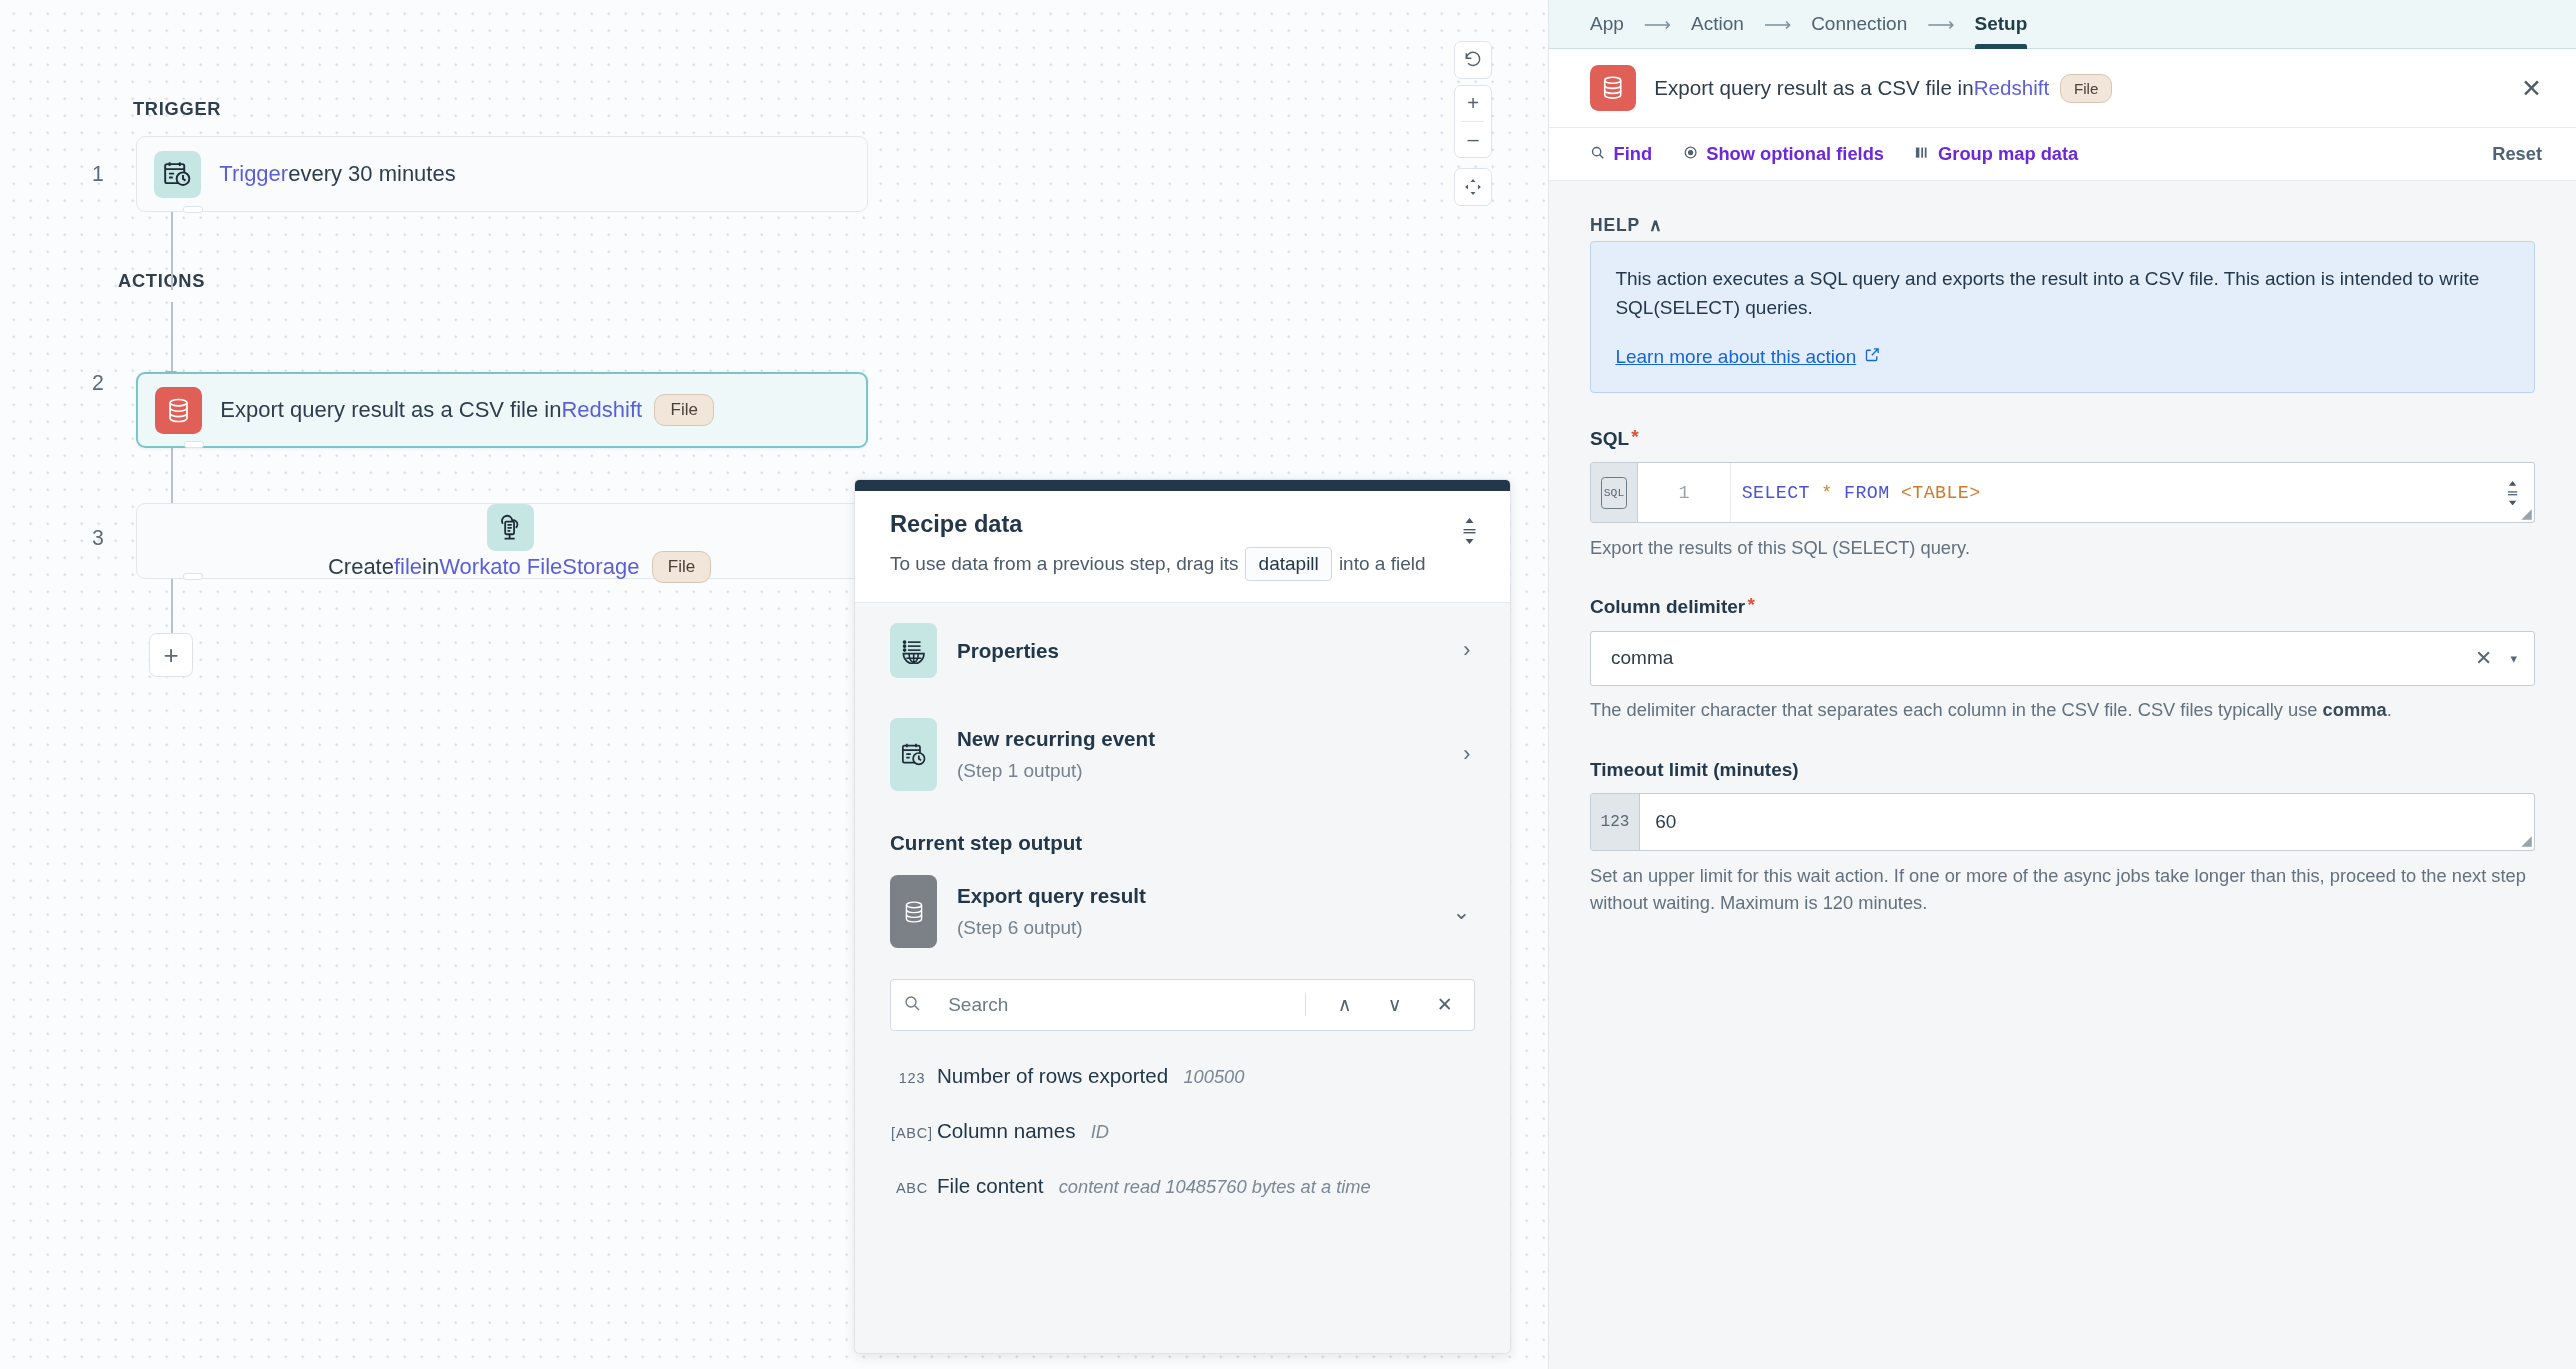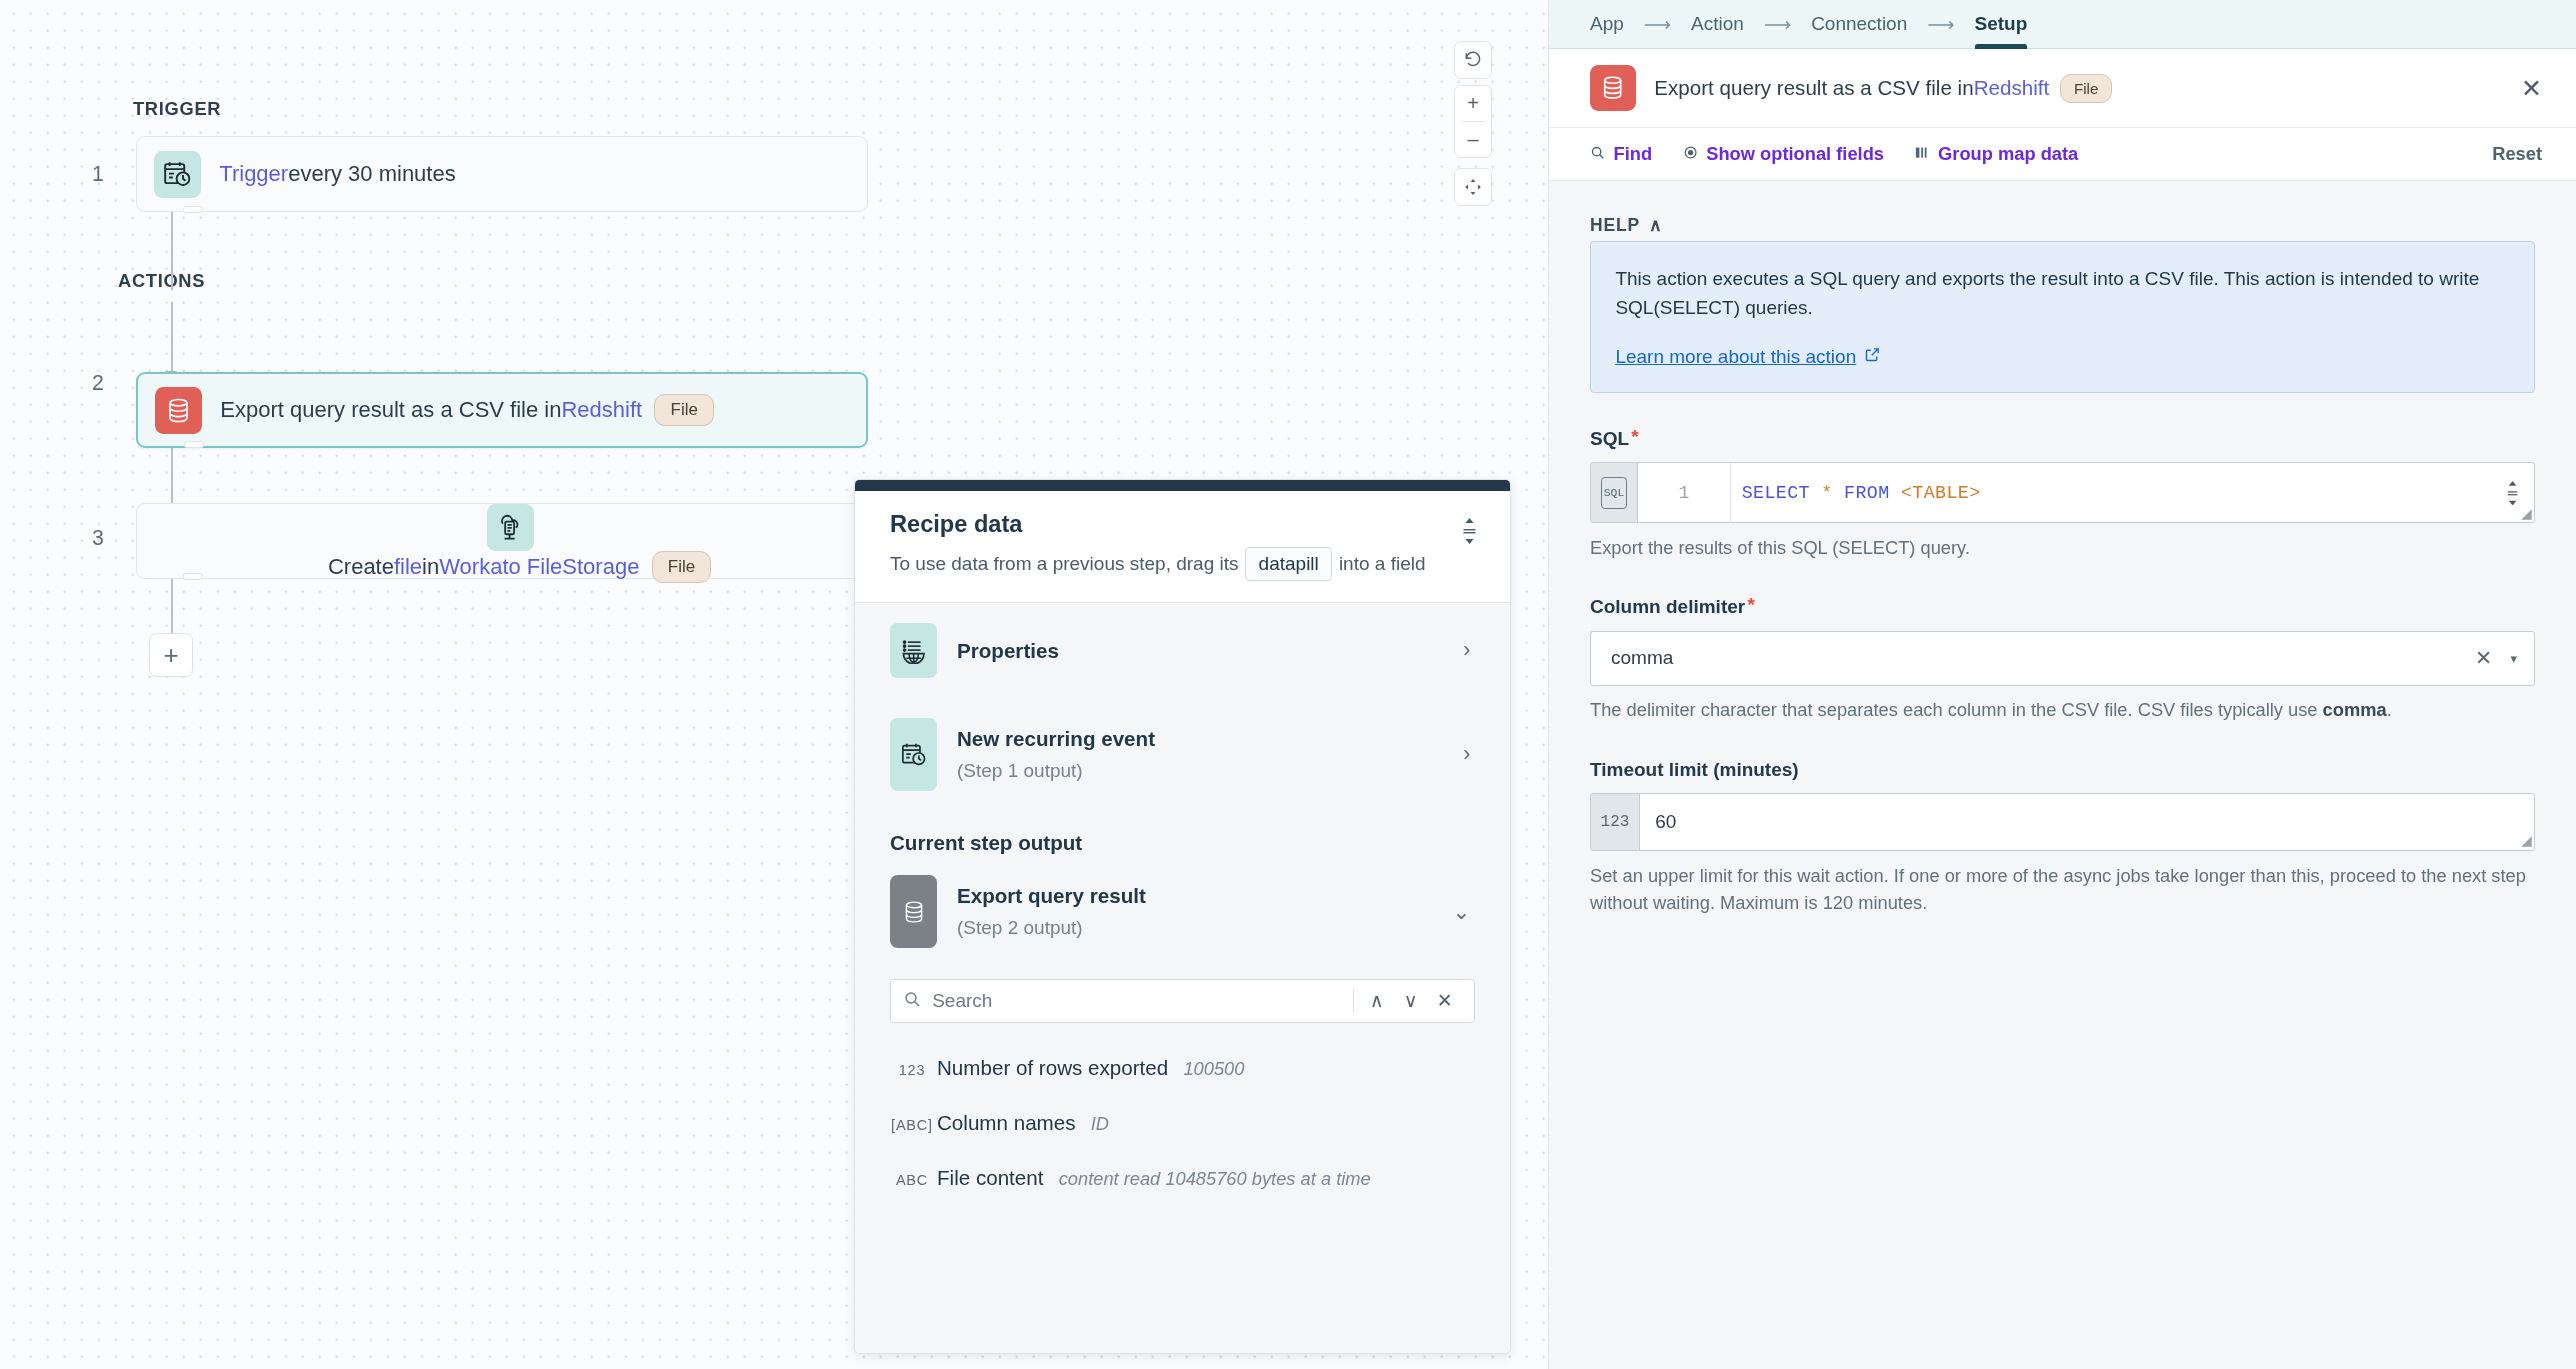--- a/index.html
+++ b/index.html
@@ -158,23 +158,23 @@
   .rd-row .rsub  { font-size: 19px; color: #76828f; margin-top: 8.4px; }
   .rd-row .rchev { position: absolute; right: 4.6px; color: #5c6b7a; font-size: 21.3px; }
 
   .rd-section-label {
     font-size: 20.6px; font-weight: 700; color: #22374a;
     margin-top: 20px;
   }
 
   .rd-search {
     margin-top: 10.7px;
-    height: 44px; background: #ffffff;
+    height: 52px; background: #ffffff;
     border: 0.8px solid #d3d9e0; border-radius: 3.8px;
-    display: flex; align-items: center; padding: 0 12.2px;
+    display: flex; align-items: center; padding: 0 12.2px; gap: 16px;
   }
   .rd-search .sph { margin-left: 10.7px; font-size: 19px; color: #6e7a86; flex: 1; }
   .rd-search .sdiv { width: 0.8px; height: 23px; background: #d9dfe5; margin: 0 6.1px; }
   .rd-search .sbtn { width: 34px; text-align: center; font-size: 19px; color: #55626f; }
 
   .pill-row { display: flex; align-items: baseline; padding: 16px 0 15.2px 0; }
   .pill-badge {
     flex: 0 0 auto; width: 44px; text-align: center;
     font-size: 14.5px; color: #5f6c79; letter-spacing: 0.8px;
   }
@@ -480,21 +480,21 @@
         <div class="ricon grey">
           <svg width="26" height="26" viewBox="0 0 24 24" fill="none" stroke="#ffffff" stroke-width="1.3">
             <ellipse cx="12" cy="5.5" rx="7" ry="2.6"></ellipse>
             <path d="M5 5.5v13c0 1.45 3.13 2.6 7 2.6s7-1.15 7-2.6v-13"></path>
             <path d="M5 10c0 1.45 3.13 2.6 7 2.6s7-1.15 7-2.6"></path>
             <path d="M5 14.4c0 1.45 3.13 2.6 7 2.6s7-1.15 7-2.6"></path>
           </svg>
         </div>
         <div class="rtext">
           <div class="rname">Export query result</div>
-          <div class="rsub">(Step 2 output)</div>
+          <div class="rsub">(Step 6 output)</div>
         </div>
         <div class="rchev">⌄</div>
       </div>
 
       <div class="rd-search">
         <span>
           <svg width="18.3" height="18.3" viewBox="0 0 24 24" fill="none" stroke="#6e7a86" stroke-width="1.8">
             <circle cx="10.5" cy="10.5" r="6.5"></circle>
               <path d="M15.4 15.4L21 21"></path>
           </svg>

